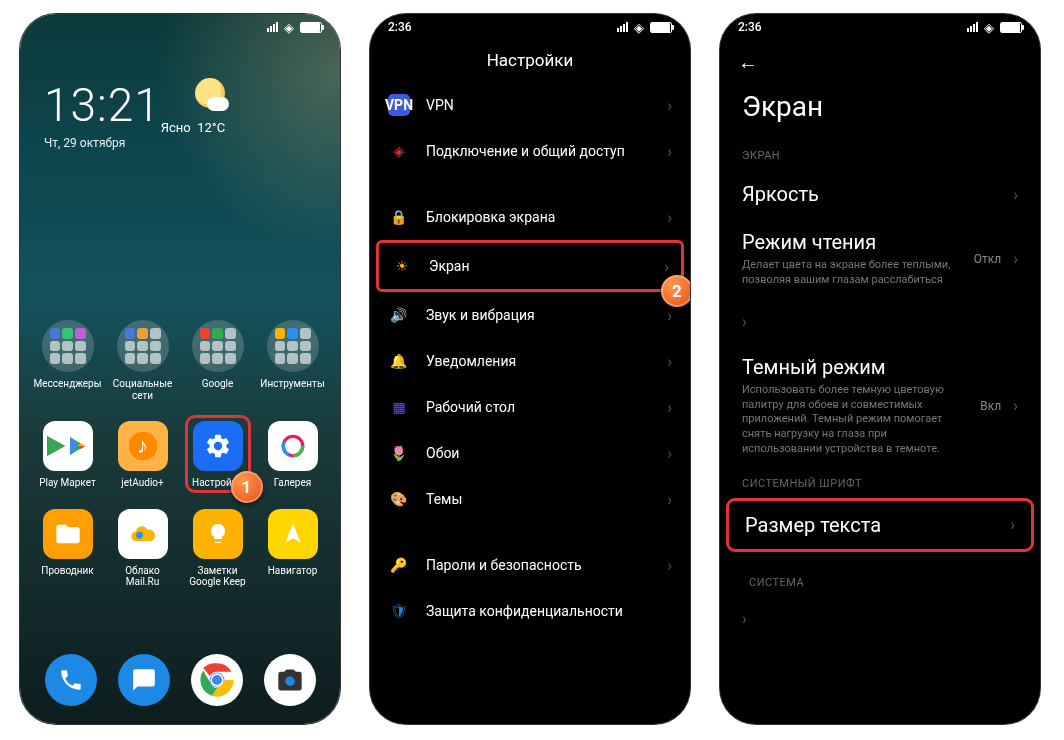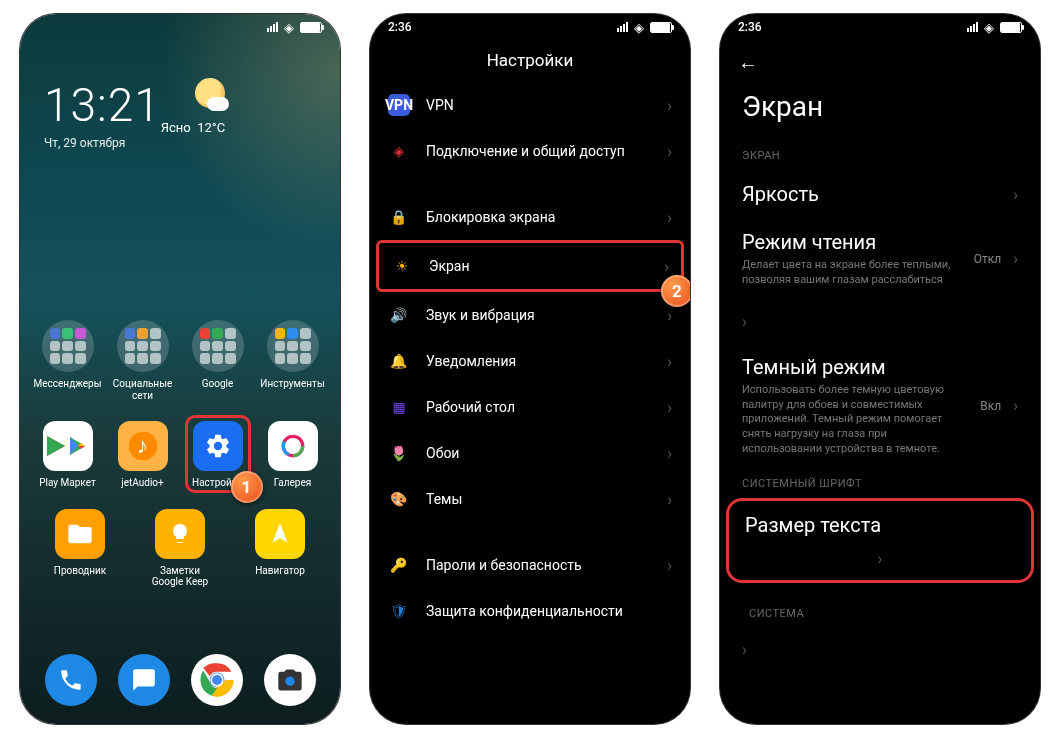--- a/index.html
+++ b/index.html
@@ -112,21 +112,21 @@
   .p3 { background:#000; }
   .p3 .back { padding: 10px 18px; font-size:20px;}
   .p3 .bigtitle { font-size:28px; padding: 6px 22px 18px; font-weight:400;}
   .p3 .section { font-size:11px; color:#666; padding: 8px 22px; letter-spacing:0.5px;}
   .p3 .srow { padding:12px 22px; display:flex; align-items:flex-start; gap:12px; position:relative;}
   .p3 .srow .stitle{font-size:20px;}
   .p3 .srow .sdesc{font-size:11px;color:#777;margin-top:4px;line-height:1.35;max-width:210px;}
   .p3 .srow .sleft{flex:1;}
   .p3 .srow .sval{font-size:12px;color:#888;align-self:center;}
   .p3 .srow .chev{color:#555;font-size:16px;align-self:center;}
-  .p3 .srow.hl{border:3px solid #e03535;border-radius:16px;margin:0 6px;padding:12px 16px;flex-direction:column;}
+  .p3 .srow.hl{border:3px solid #e03535;border-radius:9px;margin:0 6px;padding:12px 16px;}
 </style>
 </head>
 <body>
 
 <div class="phone p1">
   <div class="status">
     <span></span>
     <div class="right">
       <span class="siglines">
           <i></i>
@@ -250,20 +250,29 @@
   </div>
 
   <div class="appsrow">
     <div class="app">
         <div class="aicon ic-files">
           <svg width="28" height="28" viewBox="0 0 24 24" fill="#fff">
             <path d="M10 4H4a2 2 0 0 0-2 2v12a2 2 0 0 0 2 2h16a2 2 0 0 0 2-2V8a2 2 0 0 0-2-2h-8l-2-2z"></path>
           </svg>
         </div>
         <div class="label">Проводник</div>
+      </div>
+    <div class="app">
+        <div class="aicon ic-cloud">
+          <svg width="28" height="28" viewBox="0 0 24 24">
+            <path fill="#ffb300" d="M19 18H6a4 4 0 0 1 0-8 5 5 0 0 1 9.6-1.5A3.5 3.5 0 0 1 19 18z"></path>
+            <circle cx="9" cy="13" r="3" fill="#2196f3"></circle>
+          </svg>
+        </div>
+        <div class="label">Облако Mail.Ru</div>
       </div>
     <div class="app">
         <div class="aicon ic-keep">
           <svg width="24" height="24" viewBox="0 0 24 24" fill="#fff">
             <path d="M9 21h6v-1H9v1zm3-19a7 7 0 0 0-4 12.7V17h8v-2.3A7 7 0 0 0 12 2z"></path>
           </svg>
         </div>
         <div class="label">Заметки Google Keep</div>
       </div>
     <div class="app">

